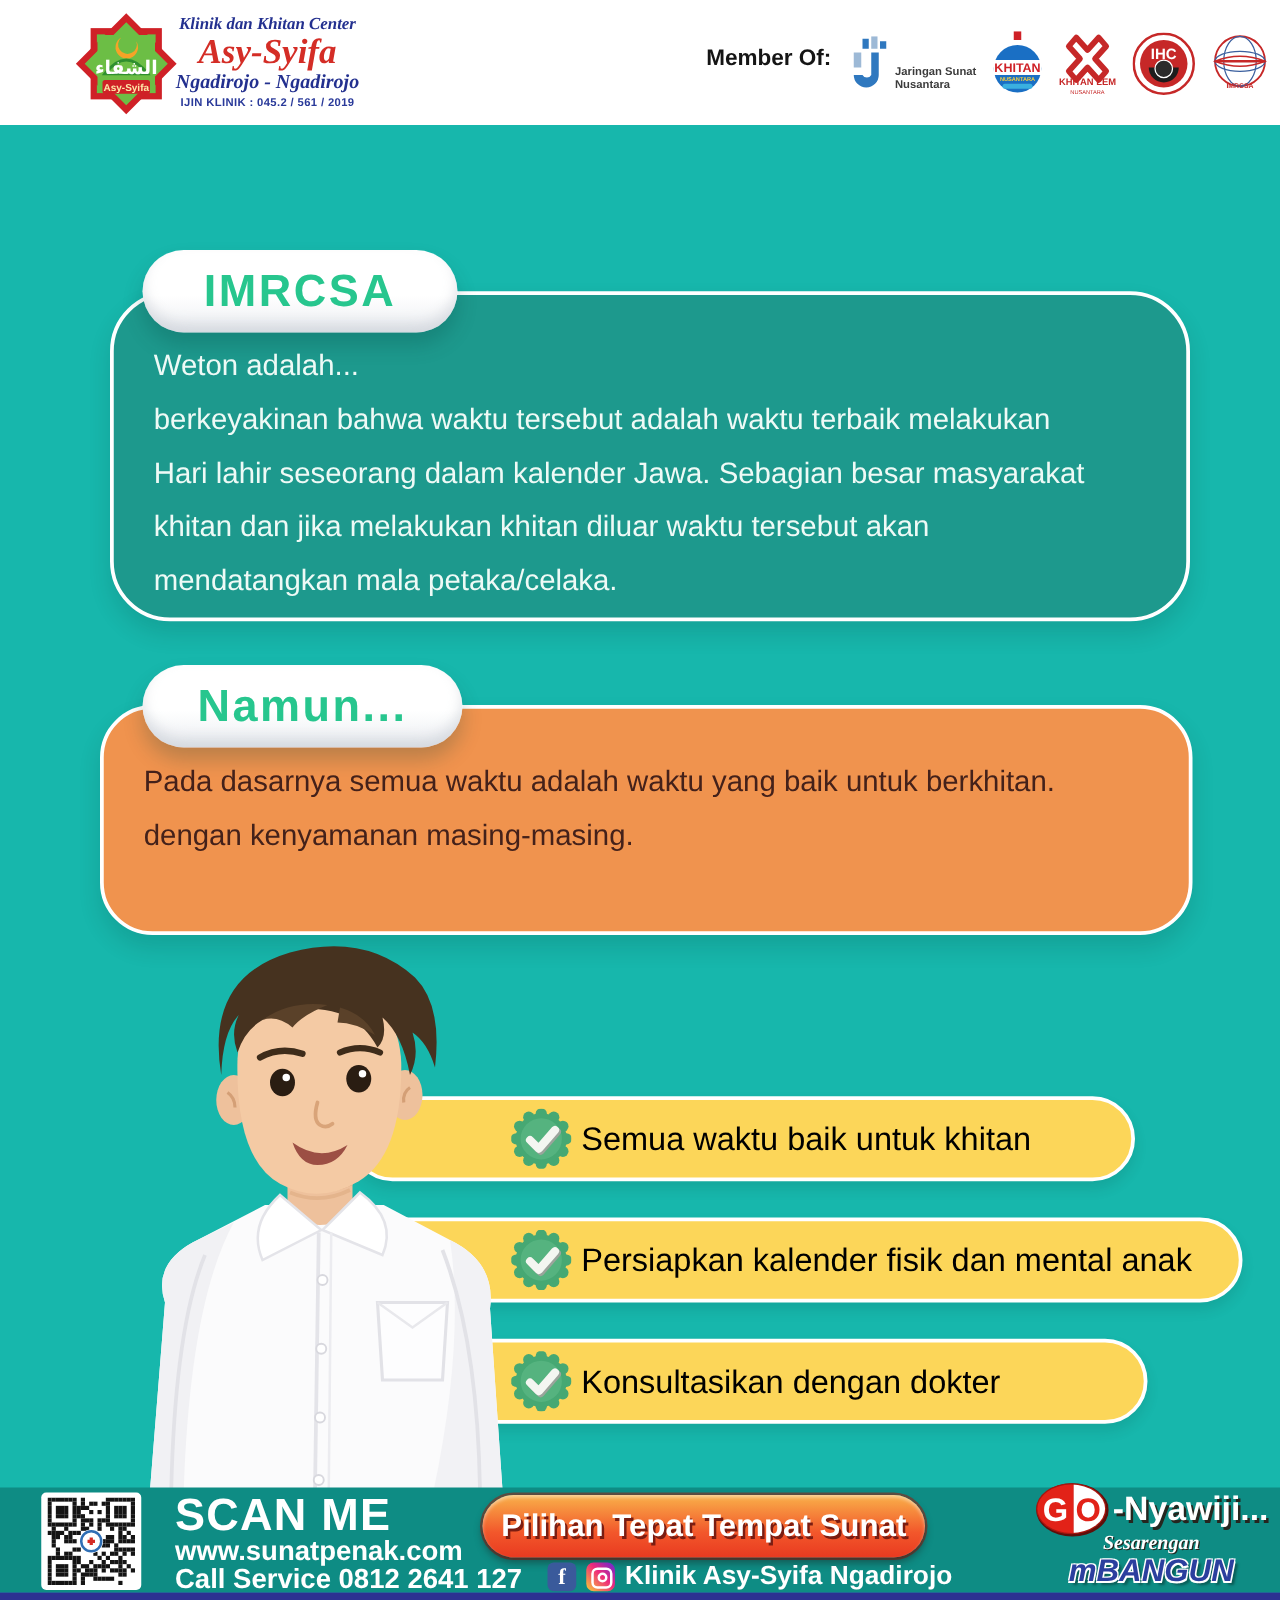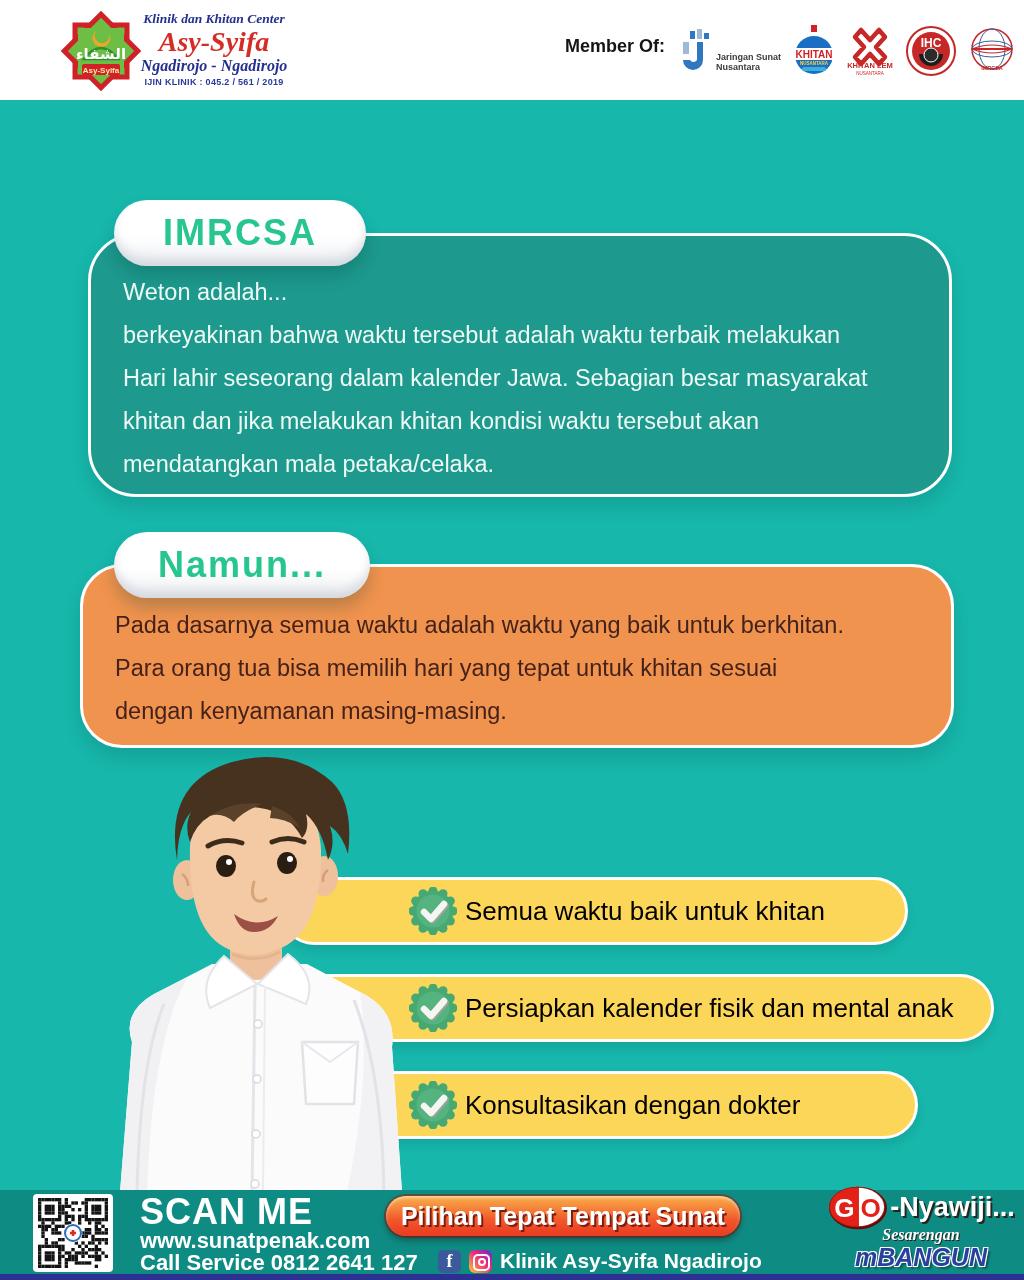--- a/index.html
+++ b/index.html
@@ -54,21 +54,21 @@
 
   
   .footer{position:absolute;left:0;top:1190px;width:1024px;height:84px;background:#0e8c84;z-index:5;padding-left:32px;}
   .bottom-strip{position:absolute;left:0;top:1274px;width:1024px;height:6px;background:#2c3191;z-index:6;}
   .qr-box{position:absolute;left:33px;top:4px;width:80px;height:78px;background:#fff;border-radius:4px;
     display:flex;align-items:center;justify-content:center;}
   .scan-block{position:absolute;left:140px;top:4px;color:#fff;}
   .scan-me{font-size:36px;font-weight:800;letter-spacing:1px;line-height:36px;}
   .scan-site{font-size:22px;font-weight:bold;line-height:21px;}
   .scan-call{font-size:22px;font-weight:bold;line-height:24px;}
-  .cta-btn{position:absolute;left:386px;top:6px;width:354px;height:40px;border-radius:27px;
+  .cta-btn{position:absolute;left:386px;top:6px;width:354px;height:50px;border-radius:27px;
     background:linear-gradient(180deg,#f9b14a 0%,#f2572b 60%,#e93a20 100%);
     box-shadow:0 4px 7px rgba(30,0,0,.4), inset 0 2px 3px rgba(255,255,255,.45), 0 0 0 2px rgba(160,30,15,.55);
     display:flex;align-items:center;justify-content:center;cursor:pointer;}
   .cta-btn span{font-size:25px;font-weight:800;color:#fff;text-shadow:2px 2px 0 #7a1d12;}
   .social-row{position:absolute;left:438px;top:59px;display:flex;align-items:center;gap:8px;}
   .fb-ic{width:23px;height:23px;border-radius:5px;background:#3a5a9b;color:#fff;display:flex;
     align-items:center;justify-content:center;font-family:"Liberation Serif",serif;
     font-weight:bold;font-size:18px;cursor:pointer;}
   .ig-ic{width:23px;height:23px;border-radius:6px;cursor:pointer;position:relative;
     background:linear-gradient(45deg,#f9ce34 0%,#ee2a7b 55%,#6228d7 100%);}
@@ -166,31 +166,30 @@
   </div>
 
   <div class="weton-card"></div>
   <div class="title-pill weton-pill">
     <span>IMRCSA</span>
   </div>
   <div class="weton-body">
     <div>Weton adalah...</div>
     <div>berkeyakinan bahwa waktu tersebut adalah waktu terbaik melakukan</div>
     <div>Hari lahir seseorang dalam kalender Jawa. Sebagian besar masyarakat</div>
-    <div>khitan dan jika melakukan khitan kondisi waktu tersebut akan</div>
+    <div>khitan dan jika melakukan khitan diluar waktu tersebut akan</div>
     <div>mendatangkan mala petaka/celaka.</div>
   </div>
 
   <div class="namun-card"></div>
   <div class="title-pill namun-pill">
     <span>Namun...</span>
   </div>
   <div class="namun-body">
     <div>Pada dasarnya semua waktu adalah waktu yang baik untuk berkhitan.</div>
-    <div>Para orang tua bisa memilih hari yang tepat untuk khitan sesuai</div>
     <div>dengan kenyamanan masing-masing.</div>
   </div>
 
   <div class="check-pill pill-1">
     <svg class="badge" width="48" height="48" viewBox="0 0 48 48">
       <g fill="#46a873">
         <circle cx="24" cy="4" r="4.5"></circle>
           <circle cx="34" cy="6.7" r="4.5"></circle>
           <circle cx="41.3" cy="14" r="4.5"></circle>
         <circle cx="44" cy="24" r="4.5"></circle>

